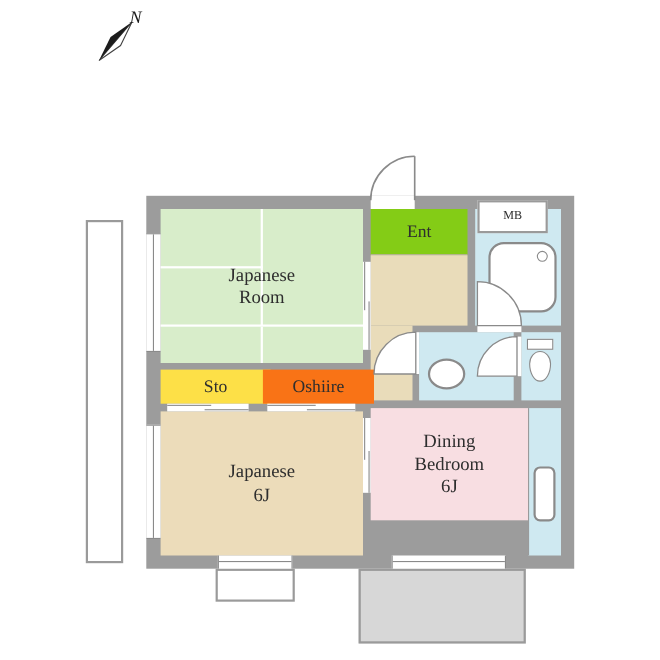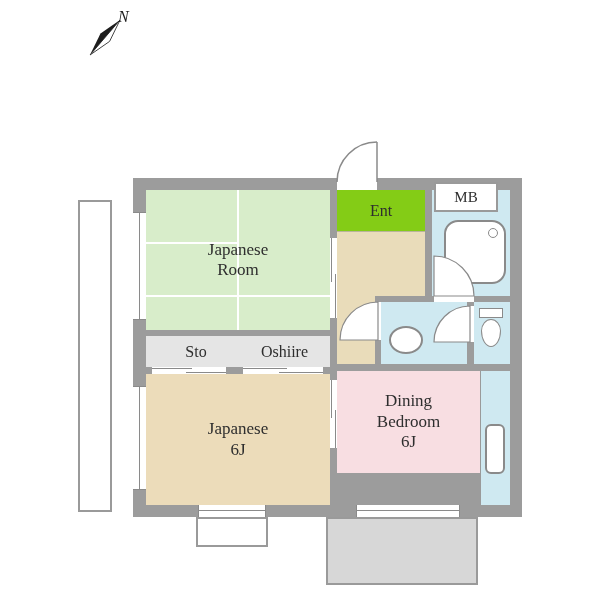--- a/index.html
+++ b/index.html
@@ -9,21 +9,21 @@
 
   
   .walls { position:absolute; left:133px; top:178px; width:389px; height:339px; background:#9c9c9c; }
   .balcony, .porch { background:#ffffff; border:2px solid #9a9a9a; }
   .terrace { background:#d7d7d7; border:2px solid #9a9a9a; }
 
   
   .room { position:absolute; display:flex; align-items:center; justify-content:center; }
   .label { position:relative; z-index:2; font-size:17px; line-height:1.2; text-align:center; white-space:nowrap; color:#2e2e2e; }
   .label.sm { font-size:16px; }
-  .label.xs { font-size:15px; }
+  .label.xs { font-size:11px; }
 
   .tline { position:absolute; background:#ffffff; }
 
   
   .gap { background:#ffffff; z-index:2; }
   .winV { background:#ffffff; border-top:1px solid #8a8a8a; border-bottom:1px solid #8a8a8a; z-index:2; }
   .winV::after { content:""; position:absolute; left:6px; top:0; bottom:0; width:1px; background:#8a8a8a; }
   .winH { background:#ffffff; border-left:1px solid #8a8a8a; border-right:1px solid #8a8a8a; z-index:2; }
   .winH::after { content:""; position:absolute; top:5px; left:0; right:0; height:1px; background:#8a8a8a; }
   .slideV, .slideH { background:#ffffff; z-index:2; }
@@ -95,25 +95,25 @@
 
   <div class="room" style="left:381px;top:302px;width:86px;height:62px;background:#cfe9f1">
     <div class="basin"></div>
   </div>
 
   <div class="room" style="left:474px;top:302px;width:36px;height:62px;background:#cfe9f1">
     <div class="wc-tank"></div>
     <div class="wc-bowl"></div>
   </div>
 
-  <div class="room" style="left:146px;top:336px;width:100px;height:31px;background:#e5e5e5">
+  <div class="room" style="left:146px;top:336px;width:100px;height:31px;background:#fde047">
     <div class="label sm">Sto</div>
   </div>
 
-  <div class="room" style="left:239px;top:336px;width:91px;height:31px;background:#e5e5e5">
+  <div class="room" style="left:239px;top:336px;width:101px;height:31px;background:#f97316">
     <div class="label sm">Oshiire</div>
   </div>
 
   <div class="room" style="left:146px;top:374px;width:184px;height:131px;background:#ecdcba">
     <div class="label">
       <div>Japanese</div>
       <div>6J</div>
     </div>
   </div>
 

